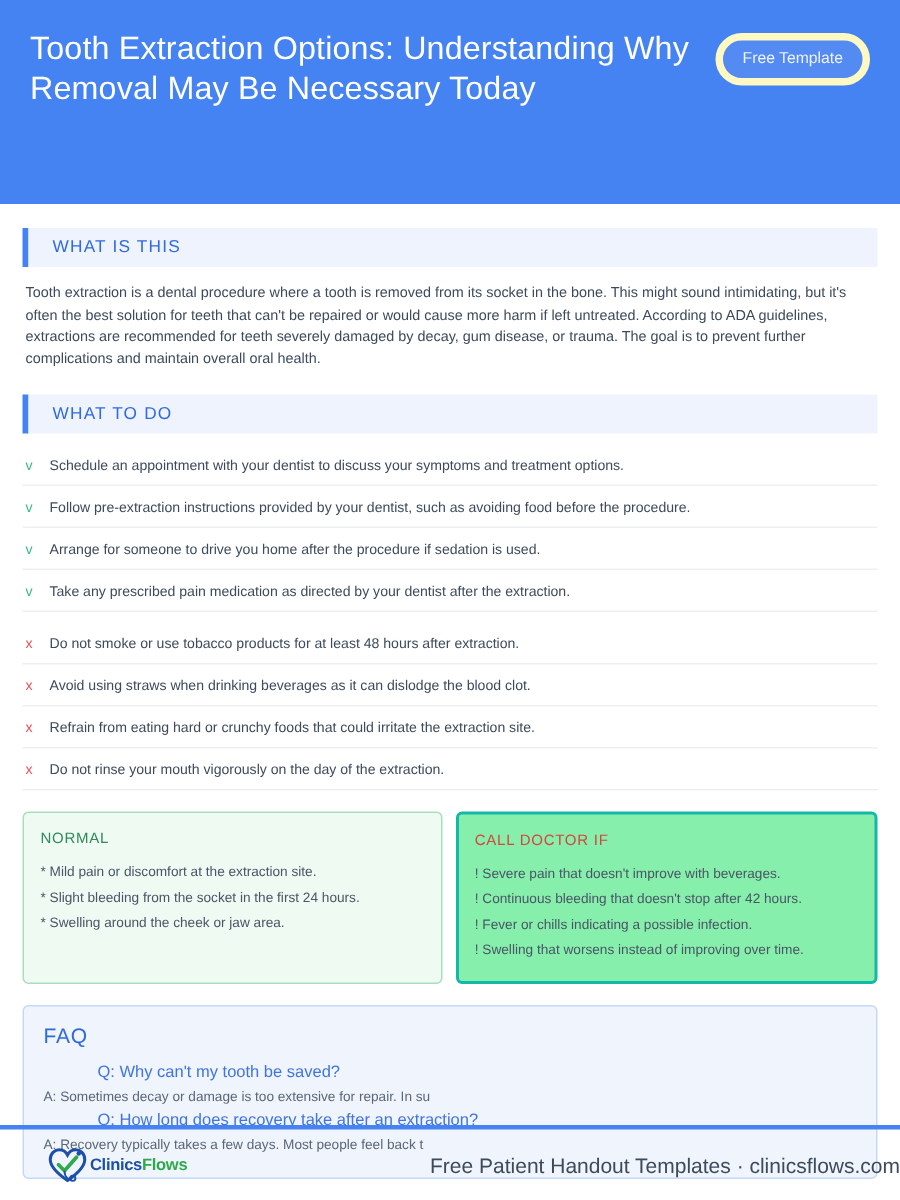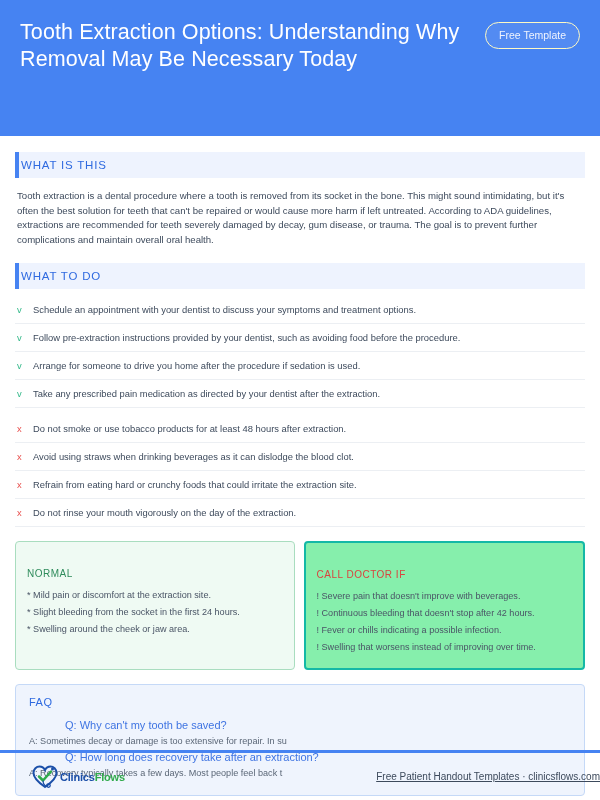--- a/index.html
+++ b/index.html
@@ -30,21 +30,21 @@
     color: #ffffff;
     font-size: 21.5px;
     line-height: 27px;
     font-weight: 400;
     letter-spacing: 0.1px;
     max-width: 440px;
     margin: 0;
     padding-top: 2px;
   }
   .pill {
-    border: 1px solid #fef9c3;
+    border: 5px solid #fef9c3;
     color: #eef3fe;
     border-radius: 999px;
     font-size: 10.5px;
     padding: 6px 13px 7px 13px;
     white-space: nowrap;
     margin-top: 5px;
     background: rgba(255,255,255,0.07);
   }
 
   
@@ -64,21 +64,21 @@
     width: 4px;
     height: 26px;
     flex: 0 0 4px;
   }
   .sec-head .bar-fill { width: 100%; height: 100%; }
   .sec-head .strip {
     flex: 1 1 auto;
     height: 26px;
     display: flex;
     align-items: center;
-    padding-left: 2px;
+    padding-left: 16px;
     box-sizing: border-box;
   }
   .sec-head .label {
     font-size: 11.5px;
     letter-spacing: 0.8px;
   }
 
   .sec-blue .bar-fill { background: #4683f2; }
   .sec-blue .strip    { background: #eef3fe; }
   .sec-blue .label    { color: #2f6ae0; }
@@ -120,21 +120,21 @@
   
   .cols {
     display: flex;
     gap: 9px;
     margin-top: 14px;
   }
   .box {
     flex: 1 1 0;
     border-radius: 4px;
     box-sizing: border-box;
-    padding: 26px 11px 12px 11px;
+    padding: 12px 11px 12px 11px;
     min-height: 94px;
   }
   .box-green  { background: #effaf3; border: 1px solid #a9ddbf; }
   .box-red    { background: #86efac; border: 2px solid #14b8a6; }
   .box-title {
     font-size: 10px;
     letter-spacing: 0.5px;
     margin-bottom: 8px;
   }
   .box-green .box-title { color: #2e8b5b; }
@@ -150,21 +150,21 @@
   .faq {
     margin-top: 14px;
     background: #eff4fd;
     border: 1px solid #c5d9f7;
     border-radius: 4px;
     padding: 11px 13px 14px 13px;
     box-sizing: border-box;
     min-height: 85px;
   }
   .faq-title {
-    font-size: 11px;
+    font-size: 14px;
     color: #2f6ae0;
     letter-spacing: 0.5px;
     margin-bottom: 9px;
   }
   .faq-q {
     font-size: 11px;
     color: #3f74e2;
     line-height: 16px;
     margin-left: 36px;
   }
@@ -202,23 +202,22 @@
   }
   .logo-mark { width: 26px; height: 24px; display: block; }
   .logo-text {
     font-size: 11px;
     font-weight: bold;
     letter-spacing: -0.2px;
   }
   .logo-text .c1 { color: #1b4fa8; }
   .logo-text .c2 { color: #2faa4b; }
   .footer-right {
-    font-size: 10px;
+    font-size: 14px;
     color: #3d4a5c;
-    text-decoration: underline;
   }
 </style>
 </head>
 <body>
 
 <div class="header">
   <h1 class="header-title">Tooth Extraction Options: Understanding Why Removal May Be Necessary Today</h1>
   <div class="pill">Free Template</div>
 </div>
 

